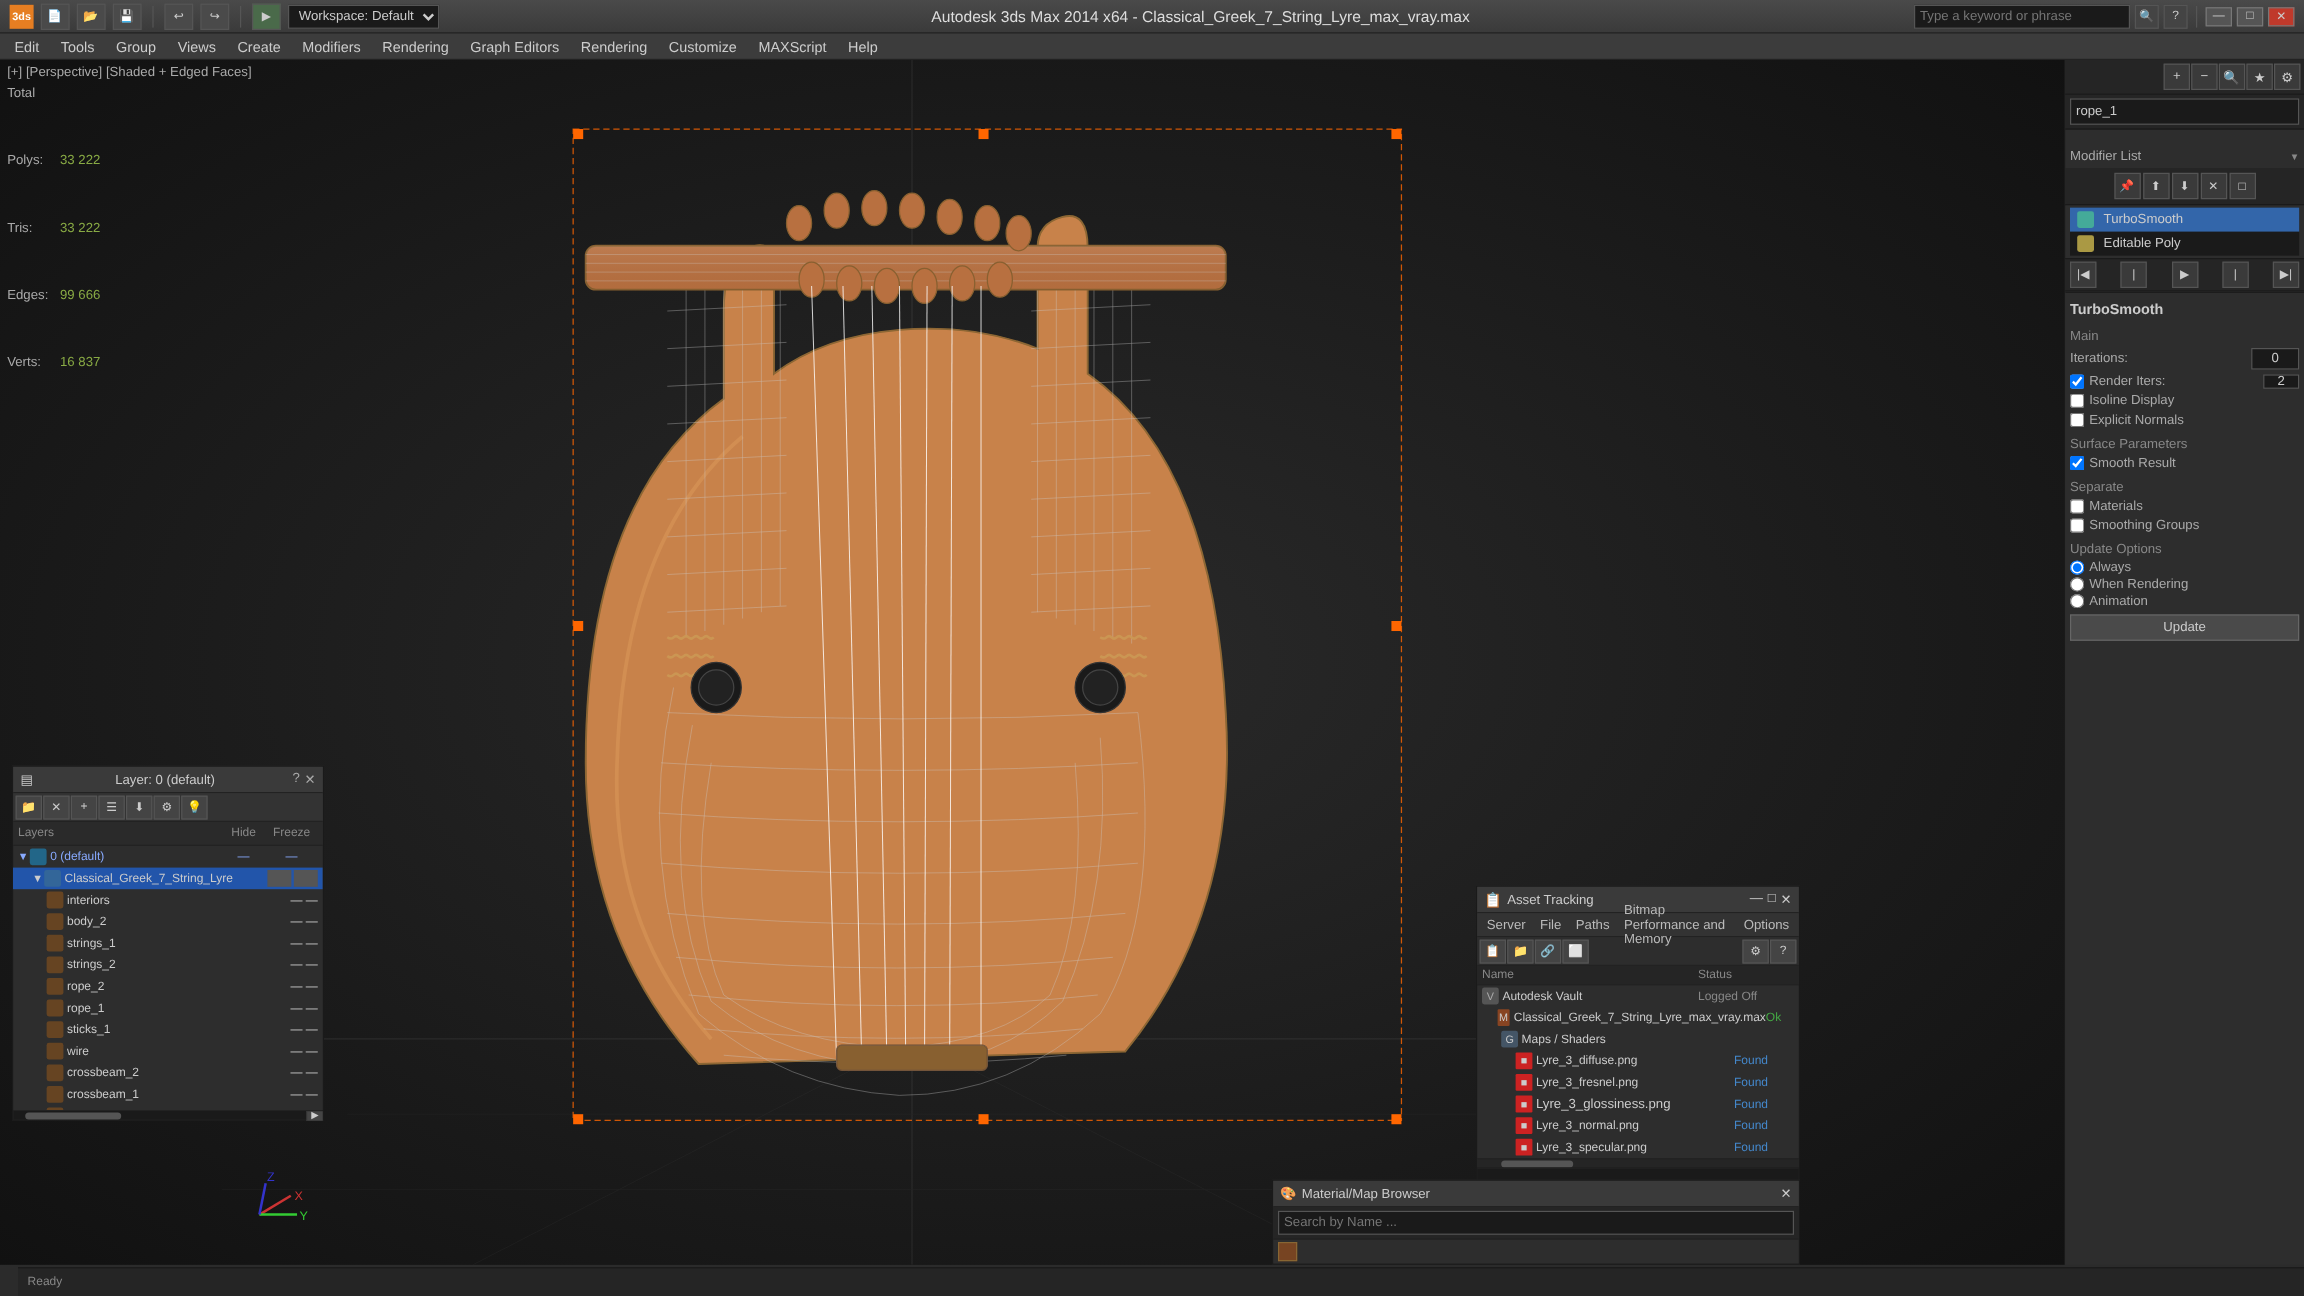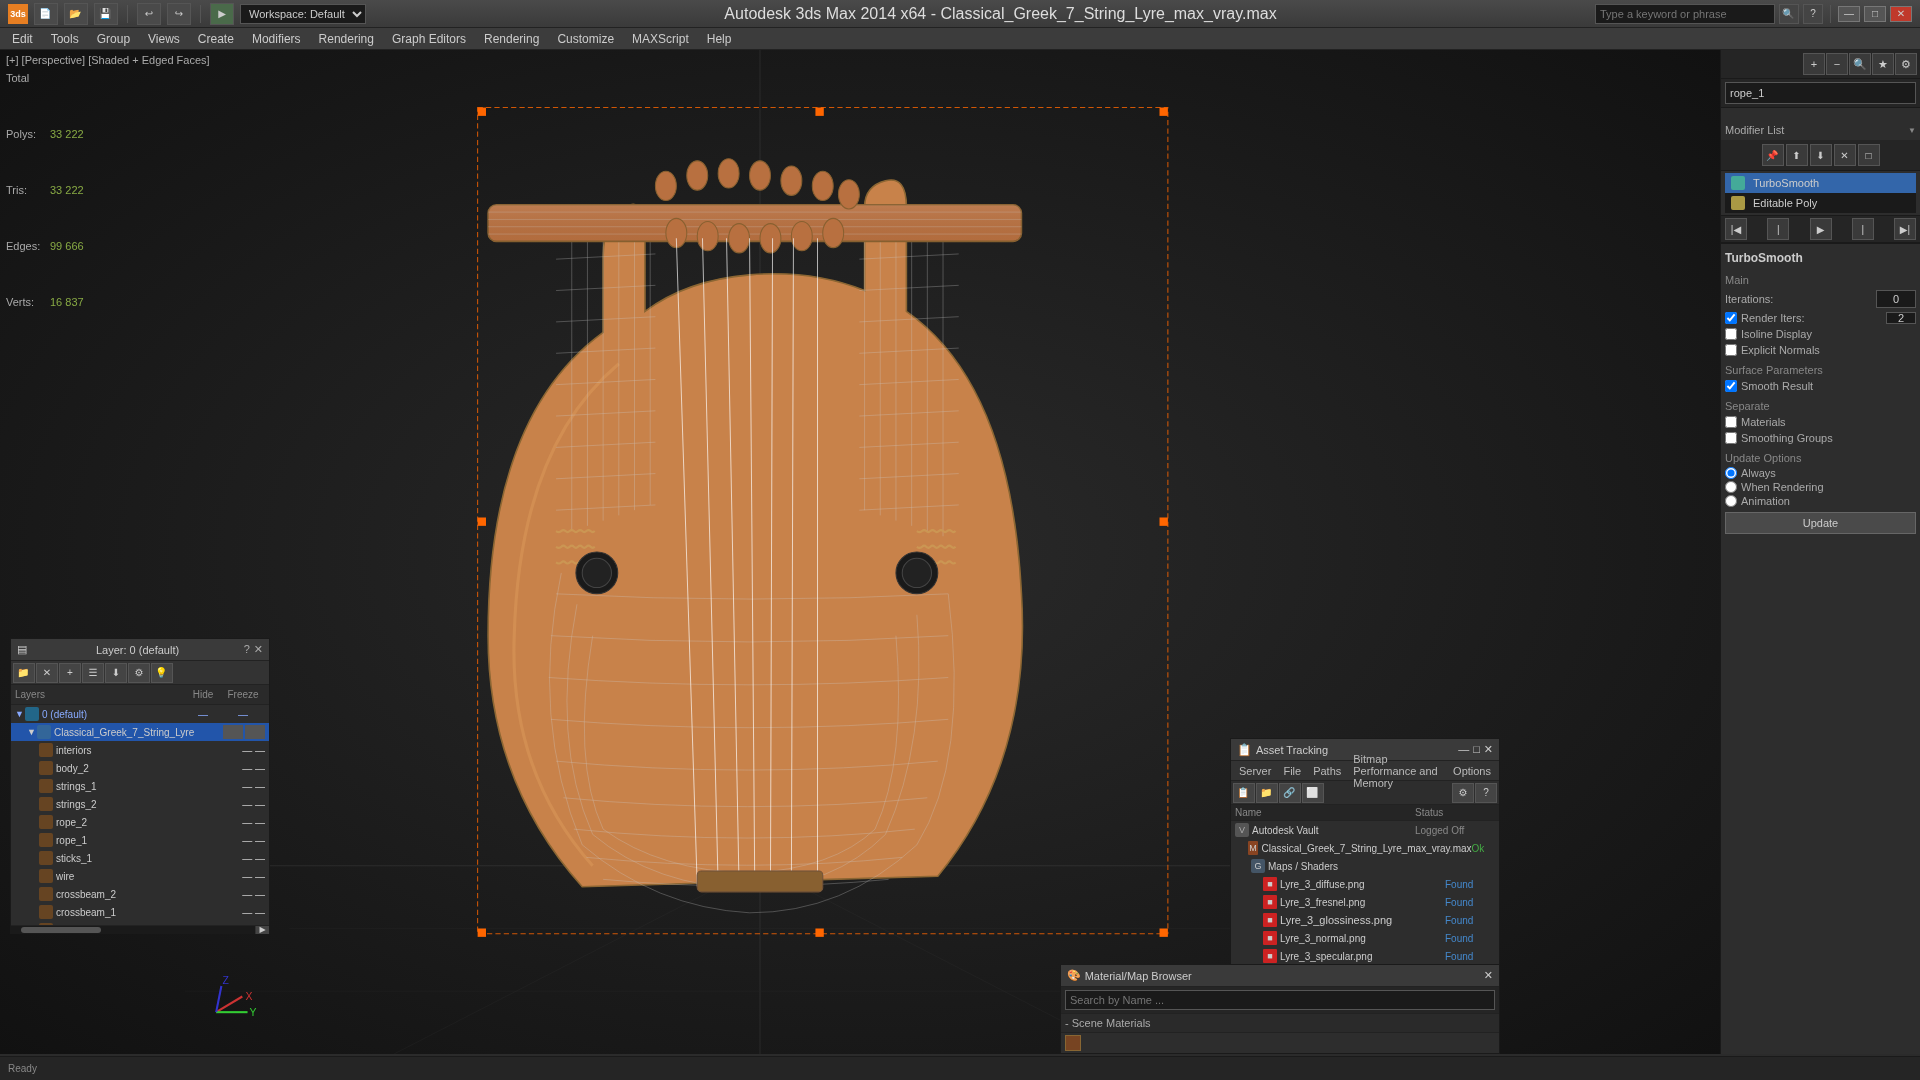--- a/index.html
+++ b/index.html
@@ -1,21 +1,21 @@
 <!DOCTYPE html>
 <html><head>
   <meta charset="utf-8">
   <style>
     * { margin: 0; padding: 0; box-sizing: border-box; }
     body { width: 1920px; height: 1080px; background: #2b2b2b; font-family: 'Arial', sans-serif; font-size: 11px; color: #cccccc; overflow: hidden; }
 
     
     #titlebar { height: 28px; background: linear-gradient(to bottom, #4a4a4a, #3a3a3a); display: flex; align-items: center; justify-content: space-between; padding: 0 8px; border-bottom: 1px solid #222; }
     #titlebar-left { display: flex; align-items: center; gap: 6px; }
-    #titlebar-center { font-size: 16px; color: #ddd; margin-left: 40px; }
+    #titlebar-center { font-size: 13px; color: #ddd; margin-left: 40px; }
     #titlebar-right { display: flex; align-items: center; gap: 4px; }
     .win-btn { width: 22px; height: 16px; background: #555; border: 1px solid #777; color: #ccc; font-size: 10px; cursor: pointer; display: flex; align-items: center; justify-content: center; }
     .win-btn.close { background: #c0392b; }
     .app-icon { width: 20px; height: 20px; background: #e67e22; display: flex; align-items: center; justify-content: center; font-size: 9px; color: white; font-weight: bold; }
     .search-box { width: 180px; height: 20px; background: #1a1a1a; border: 1px solid #555; color: #aaa; padding: 0 4px; font-size: 11px; }
     .toolbar-icon { width: 20px; height: 20px; background: #444; border: 1px solid #555; display: flex; align-items: center; justify-content: center; font-size: 10px; cursor: pointer; color: #ccc; }
 
     
     #menubar { height: 22px; background: #3c3c3c; display: flex; align-items: center; padding: 0 4px; gap: 2px; border-bottom: 1px solid #222; }
     .menu-item { padding: 2px 8px; font-size: 12px; color: #ccc; cursor: pointer; height: 22px; display: flex; align-items: center; }
@@ -105,21 +105,21 @@
     
     #matpanel { position: absolute; bottom: 0; right: 220px; width: 440px; background: #2d2d2d; border: 1px solid #1a1a1a; z-index: 50; }
     #matpanel .panel-titlebar { background: #3a3a3a; }
     .mat-search { padding: 3px 4px; background: #252525; border-bottom: 1px solid #222; }
     .mat-search input { width: 100%; height: 20px; background: #1a1a1a; border: 1px solid #555; color: #aaa; padding: 0 4px; font-size: 11px; }
     .mat-section { padding: 3px 4px; background: #2a2a2a; border-bottom: 1px solid #222; font-size: 11px; color: #aaa; cursor: pointer; }
     .mat-item { display: flex; align-items: center; padding: 2px 4px; font-size: 10px; }
     .mat-icon { width: 16px; height: 16px; background: #774422; border: 1px solid #886633; margin-right: 4px; display: inline-block; }
 
     
-    #statusbar { position: absolute; bottom: 0; left: 0; right: 0; height: 24px; background: #252525; border-top: 1px solid #1a1a1a; display: flex; align-items: center; padding: 0 8px; font-size: 10px; color: #888; }
+    #statusbar { position: absolute; bottom: 0; left: 15px; right: 0; height: 24px; background: #252525; border-top: 1px solid #1a1a1a; display: flex; align-items: center; padding: 0 8px; font-size: 10px; color: #888; }
 
     
     .dropdown-arrow { font-size: 8px; color: #888; }
 
     
     ::-webkit-scrollbar { width: 8px; height: 8px; }
     ::-webkit-scrollbar-track { background: #1a1a1a; }
     ::-webkit-scrollbar-thumb { background: #555; }
 
     .layer-scroll { overflow-y: auto; }
@@ -579,21 +579,20 @@
       <div class="panel-titlebar">
         <div style="display:flex;align-items:center;gap:4px;">
           <span>🎨</span>
           <span>Material/Map Browser</span>
         </div>
         <span style="cursor:pointer;">✕</span>
       </div>
       <div class="mat-search">
         <input type="text" placeholder="Search by Name ..." style="">
       </div>
-      <div class="mat-section">- Scene Materials</div>
       <div class="mat-item">
         <span class="mat-icon"></span>
       </div>
     </div>
   </div>
 
   <div id="rightpanel">
 
     <div style="display:flex;gap:1px;padding:3px 3px;background:#252525;border-bottom:1px solid #1a1a1a;justify-content:flex-end;">
       <div class="rpanel-icon" style="font-size:11px;">+</div>

